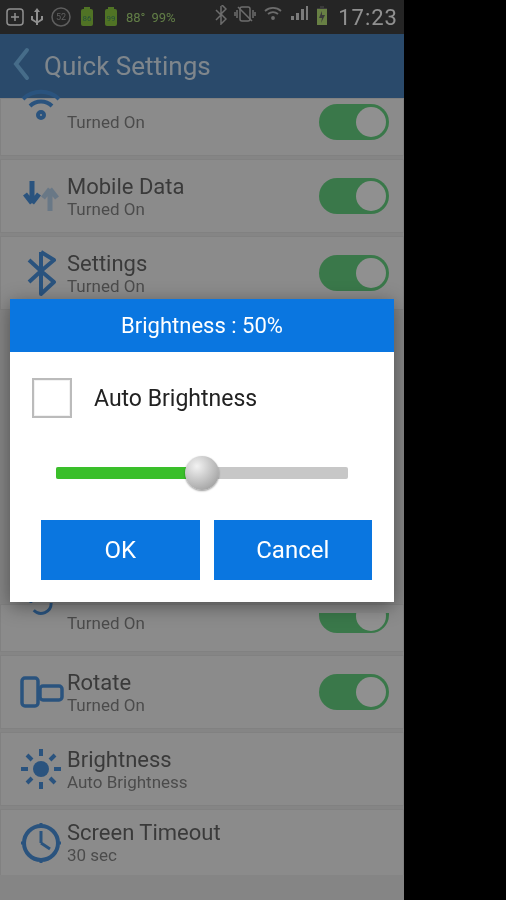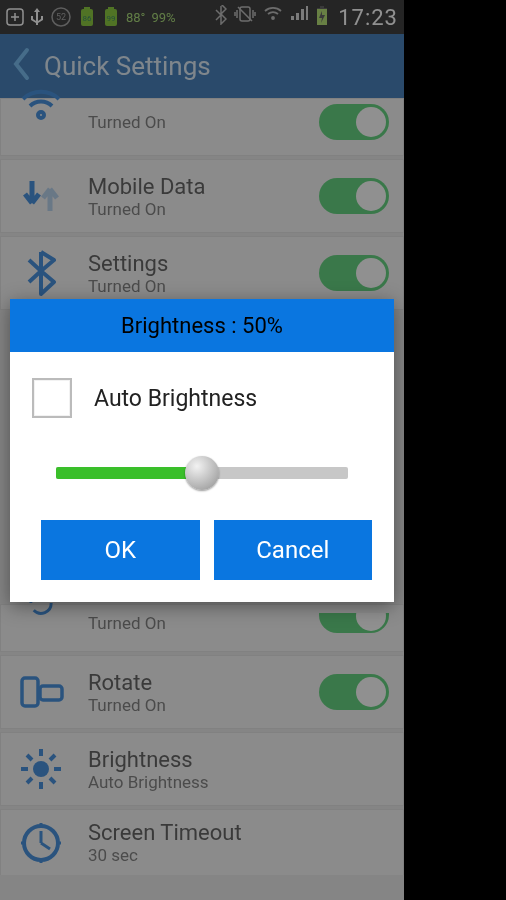--- a/index.html
+++ b/index.html
@@ -15,37 +15,37 @@
 .battery-pct { color: #8fd14f; font-size: 13px; font-weight: 400; }
 .clock { font-size: 22px; letter-spacing: 1px; margin-left: 2px; }
 
 
 .header { height: 64px; background: #0d5aa7; display: flex; align-items: center; padding: 0 12px; gap: 12px; }
 .header-title { color: #d6e7f5; font-size: 26px; font-weight: 400; }
 .back-chevron svg { width: 20px; height: 34px; }
 
 
 .list { display: flex; flex-direction: column; gap: 3px; }
-.row { background: #f3f3f3; display: flex; align-items: center; padding: 10px 14px; gap: 21px; border: 1px solid #dcdcdc; }
+.row { background: #f3f3f3; display: flex; align-items: center; padding: 10px 14px; gap: 0; border: 1px solid #dcdcdc; }
 .row .icon-wrap { width: 52px; height: 52px; display: flex; align-items: center; justify-content: center; }
 .row .text { flex: 1; display: flex; flex-direction: column; }
 .row .title { font-size: 22px; color: #333; font-weight: 400; }
 .row .subtitle { font-size: 17px; color: #5c5c5c; }
 .toggle { width: 70px; height: 36px; border-radius: 18px; background: #34c759; position: relative; }
 .toggle::after { content: ""; position: absolute; right: 3px; top: 3px; width: 30px; height: 30px; border-radius: 50%; background: #fff; }
 .row.partial-top { height: 58px; padding-top: 0; }
 .row.partial-top .icon-wrap { align-items: flex-start; }
 .row.partial-top .icon-wrap svg { margin-top: -10px; }
 
 
 .scrim { position: absolute; inset: 0; background: rgba(64,64,64,0.58); }
 
 
 .dialog { position: absolute; left: 10px; right: 10px; top: 299px; background: #fff; box-shadow: 0 4px 18px rgba(0,0,0,0.4); }
-.dialog-header { background: #0a76e0; color: #000000; text-align: center; padding: 14px 10px; font-size: 22px; }
+.dialog-header { background: #0a76e0; color: #ffffff; text-align: center; padding: 14px 10px; font-size: 22px; }
 .dialog-body { padding: 26px 22px 22px; }
 .auto-row { display: flex; align-items: center; gap: 22px; margin-bottom: 38px; }
 .checkbox { width: 40px; height: 40px; border: 2px solid #bbb; background: #fff; box-shadow: inset 0 0 0 1px rgba(0,0,0,0.05); }
 .auto-label { font-size: 23px; color: #222; }
 .slider-wrap { position: relative; height: 34px; margin: 0 24px 30px; }
 .slider-track { position: absolute; left: 0; right: 0; top: 50%; height: 12px; transform: translateY(-50%); background: #c7c7c7; border-radius: 2px; }
 .slider-fill { position: absolute; left: 0; top: 50%; height: 12px; width: 50%; transform: translateY(-50%); background: #3abf2a; border-radius: 2px; }
 .slider-thumb { position: absolute; top: 50%; left: 50%; width: 34px; height: 34px; border-radius: 50%; transform: translate(-50%,-50%); background: radial-gradient(circle at 35% 30%, #f2f2f2, #b7b7b7 60%, #8e8e8e); box-shadow: 0 1px 2px rgba(0,0,0,0.4); }
 .dialog-buttons { display: flex; gap: 14px; margin-left: 9px; }
 .dlg-btn { flex: 1; background: #0a76e0; color: #fff; border: none; padding: 16px 0; font-size: 24px; cursor: pointer; }

